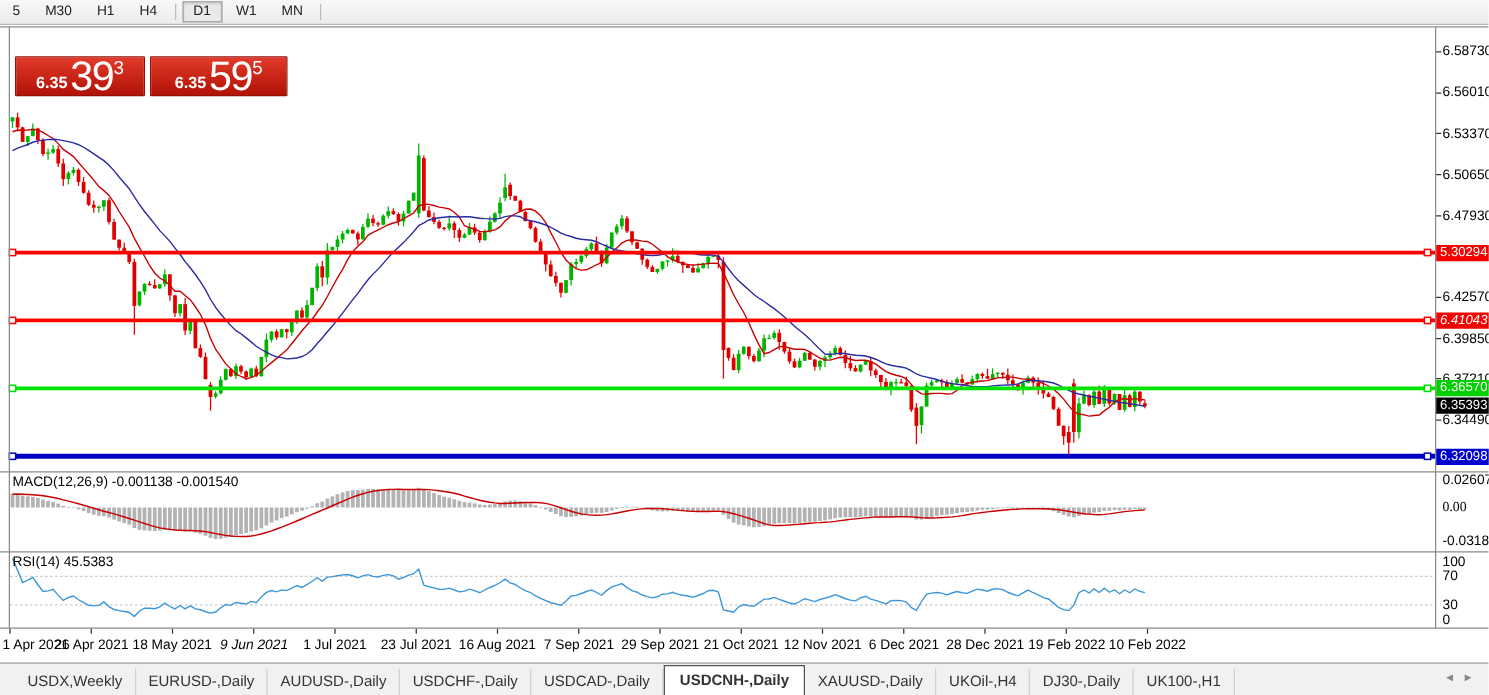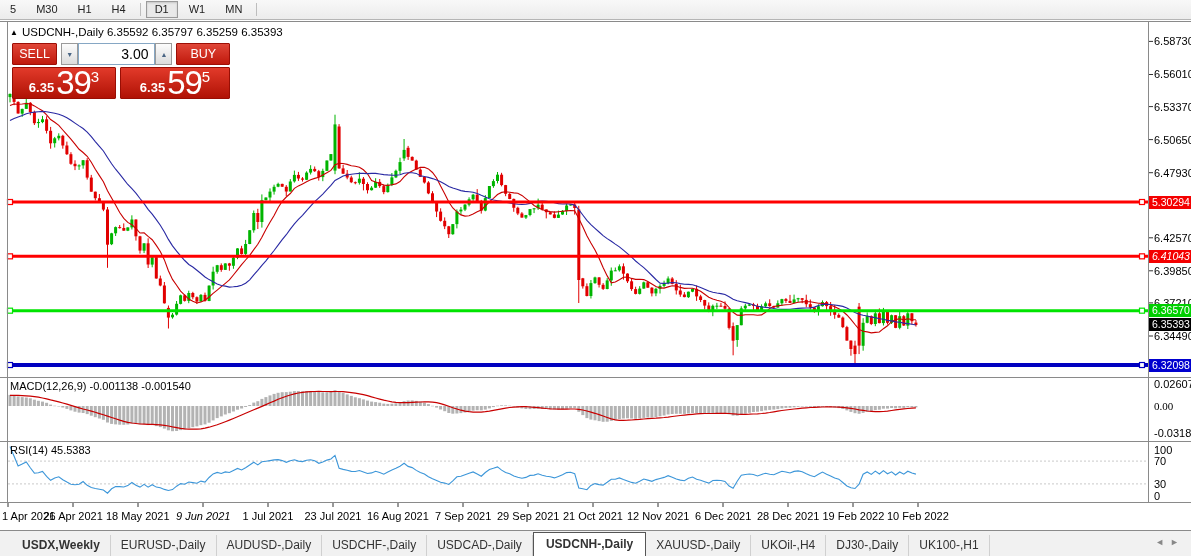--- a/index.html
+++ b/index.html
@@ -40,21 +40,21 @@
   .ylab{position:absolute;left:1154px;font-size:11px;color:#000;line-height:12px;height:12px;}
   .badge{position:absolute;left:1149px;width:40px;font-size:10.5px;color:#fff;line-height:13px;height:13px;
     padding-left:3px;}
   .xlab{position:absolute;top:510px;font-size:11px;color:#000;white-space:nowrap;}
   .ilab{position:absolute;left:1154px;font-size:11px;color:#000;line-height:12px;}
   .panel-label{position:absolute;left:10px;font-size:11px;color:#000;white-space:nowrap;}
   
   #tabbar{position:absolute;left:0;top:531px;width:1191px;height:25px;background:#f1f1f1;
     display:flex;align-items:flex-end;font-size:12px;color:#333;}
   .tab{padding:3px 10px 4px 10px;border-right:1px solid #d0d0d0;line-height:14px;white-space:nowrap;cursor:default;}
-  .tab:first-child{margin-left:12px;font-weight:bold;}
+  .tab:first-child{margin-left:12px;}
   .tab.active{background:#fff;border:1px solid #555;border-bottom:none;padding:4px 12px 5px 12px;
     font-weight:bold;margin-top:0;}
   #tab-arrows{position:absolute;right:6px;top:537px;font-size:9px;color:#888;letter-spacing:6px;}
 </style>
 </head>
 <body>
 
 <div id="root">
 
   <div id="toolbar">
@@ -816,36 +816,22 @@
         <line x1="1149" y1="106.6" x2="1153" y2="106.6" stroke="#333" stroke-width="1"></line>
         <line x1="1149" y1="139.6" x2="1153" y2="139.6" stroke="#333" stroke-width="1"></line>
         <line x1="1149" y1="172.7" x2="1153" y2="172.7" stroke="#333" stroke-width="1"></line>
         <line x1="1149" y1="237.8" x2="1153" y2="237.8" stroke="#333" stroke-width="1"></line>
         <line x1="1149" y1="270.8" x2="1153" y2="270.8" stroke="#333" stroke-width="1"></line>
         <line x1="1149" y1="302.9" x2="1153" y2="302.9" stroke="#333" stroke-width="1"></line>
         <line x1="1149" y1="336.0" x2="1153" y2="336.0" stroke="#333" stroke-width="1"></line>
       </g>
     </svg>
 
-  <div id="chart-header">
-    <span class="tri">▲</span><span>USDCNH-,Daily</span>&nbsp;<span>6.35592 6.35797 6.35259 6.35393</span>
-  </div>
 
   <div id="trade-widget">
-    <div class="tw-row1">
-      <div class="tw-btn tw-sell">SELL</div>
-      <div class="tw-spin tw-spin-down">
-          <span>▼</span>
-        </div>
-      <div class="tw-vol">3.00</div>
-      <div class="tw-spin">
-          <span>▲</span>
-        </div>
-      <div class="tw-btn tw-buy">BUY</div>
-    </div>
     <div class="tw-row2">
       <div class="tw-price tw-price-sell">
         <span class="tw-small">6.35</span>
           <span class="tw-big">39</span>
           <span class="tw-sup">3</span>
       </div>
       <div class="tw-price tw-price-buy">
         <span class="tw-small">6.35</span>
           <span class="tw-big">59</span>
           <span class="tw-sup">5</span>

